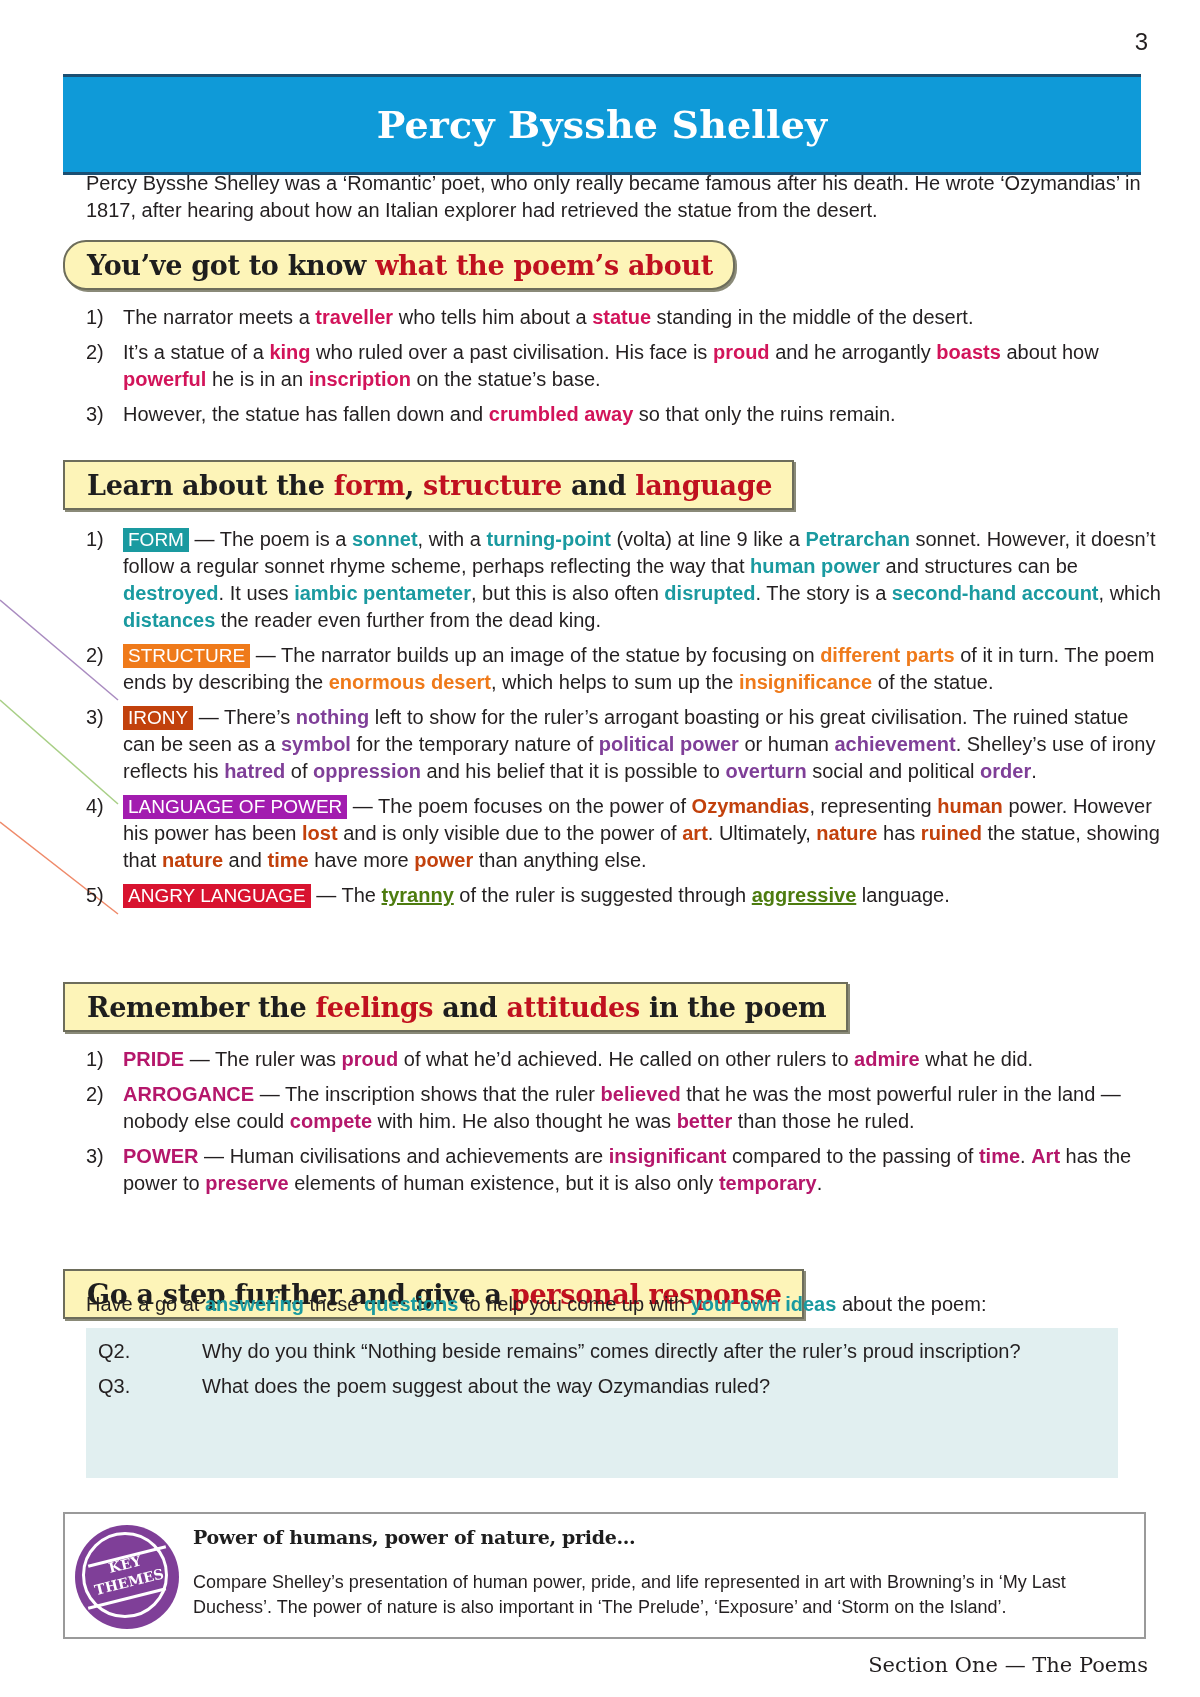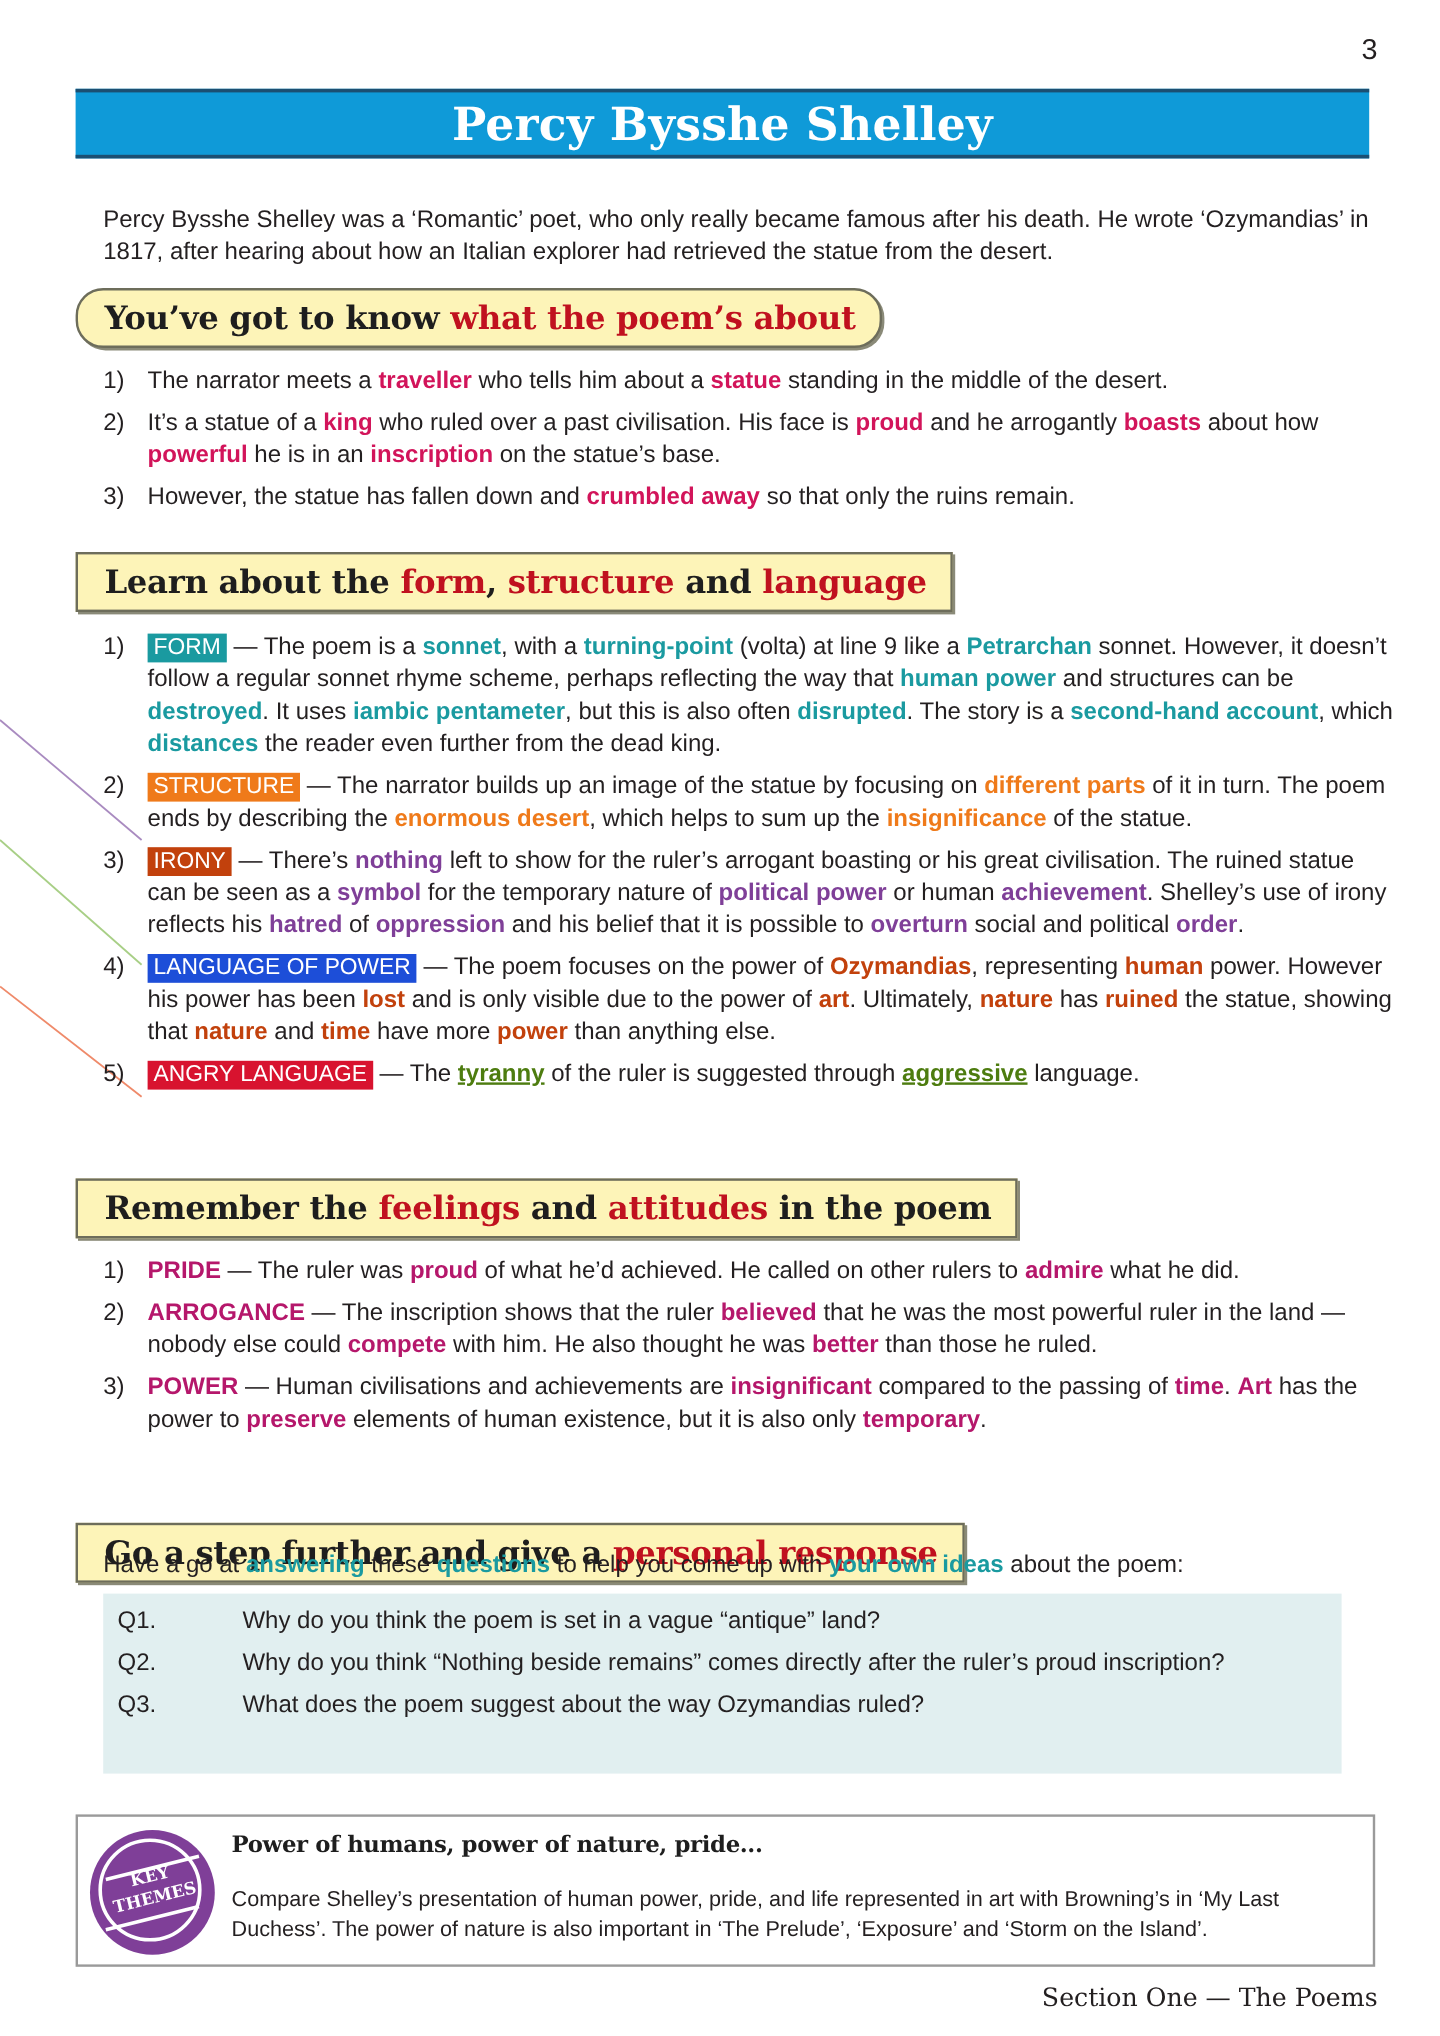--- a/index.html
+++ b/index.html
@@ -1,21 +1,21 @@
 <!DOCTYPE html>
 <html><head>
 <meta charset="utf-8">
 <style>
   html, body { margin: 0; padding: 0; background: #ffffff; }
   body { width: 1200px; height: 1697px; position: relative; overflow: hidden;
          font-family: "Liberation Sans", sans-serif; color: #231f20; }
 
   .page-number { position: absolute; top: 28px; right: 52px; font-size: 24px; }
 
-  .title-banner { position: absolute; left: 63px; top: 74px; width: 1078px; height: 58px;
+  .title-banner { position: absolute; left: 63px; top: 74px; width: 1078px; height: 101px;
                   background: #0f9ad8; border-top: 3px solid #1b4f72; border-bottom: 3px solid #1b4f72;
                   box-sizing: border-box; display: flex; align-items: center; justify-content: center; }
   .title-banner h1 { margin: 0; color: #ffffff; font-family: "DejaVu Serif", serif; font-weight: bold;
                      font-size: 38px; letter-spacing: 0.2px; }
 
   .intro { position: absolute; left: 86px; top: 170px; width: 1060px; font-size: 20px; line-height: 27px; }
 
   .heading-box { position: absolute; left: 63px; background: #fdf4b8; border: 2px solid #6d6d5b;
                  box-shadow: 2px 2px 0 #8a8a78; box-sizing: border-box; height: 50px;
                  display: flex; align-items: center; padding: 0 20px 0 22px; }
@@ -33,21 +33,21 @@
   .kw-orange { color: #ef7a1a; font-weight: bold; }
   .kw-purple { color: #7f3f98; font-weight: bold; }
   .kw-green { color: #c2410c; font-weight: bold; }
   .kw-red { color: #4d7c0f; font-weight: bold; text-decoration: underline; }
   .kw-magenta { color: #b5176b; font-weight: bold; }
 
   .tag { color: #ffffff; padding: 0 5px; display: inline-block; line-height: 24px; font-size: 19px; }
   .tag-teal { background: #1a9aa0; }
   .tag-orange { background: #ef7a1a; }
   .tag-purple { background: #c2410c; }
-  .tag-green { background: #1d4ed8; }
+  .tag-green { background: #a21caf; }
   .tag-red { background: #d8132f; }
 
   .connectors { position: absolute; left: 0; top: 560px; width: 130px; height: 400px; }
 
   .questions-intro { position: absolute; left: 86px; top: 1293px; font-size: 20px; }
   .questions-box { position: absolute; left: 86px; top: 1328px; width: 1032px; height: 150px;
                    background: #e1eff0; padding: 6px 0 0 12px; box-sizing: border-box; }
   .q-row { display: flex; font-size: 20px; line-height: 35px; }
   .q-num { width: 104px; flex: 0 0 104px; }
 
@@ -153,24 +153,20 @@
 </div>
 
 <div class="heading-box" style="top:1229px;margin-top:40px;">
   <span class="htext"><span>Go a step further and give a </span><span class="hl">personal response</span></span>
 </div>
 
 <div class="questions-intro"><span>Have a go at </span><span class="kw-teal">answering</span><span> these </span><span class="kw-teal">questions</span><span> to help you come up with </span><span class="kw-teal">your own ideas</span><span> about the poem:</span></div>
 
 <div class="questions-box">
   <div class="q-row">
-      <span class="q-num">Q1.</span>
-      <span>Why do you think the poem is set in a vague “antique” land?</span>
-    </div>
-  <div class="q-row">
       <span class="q-num">Q2.</span>
       <span>Why do you think “Nothing beside remains” comes directly after the ruler’s proud inscription?</span>
     </div>
   <div class="q-row">
       <span class="q-num">Q3.</span>
       <span>What does the poem suggest about the way Ozymandias ruled?</span>
     </div>
 </div>
 
 <div class="key-themes">

